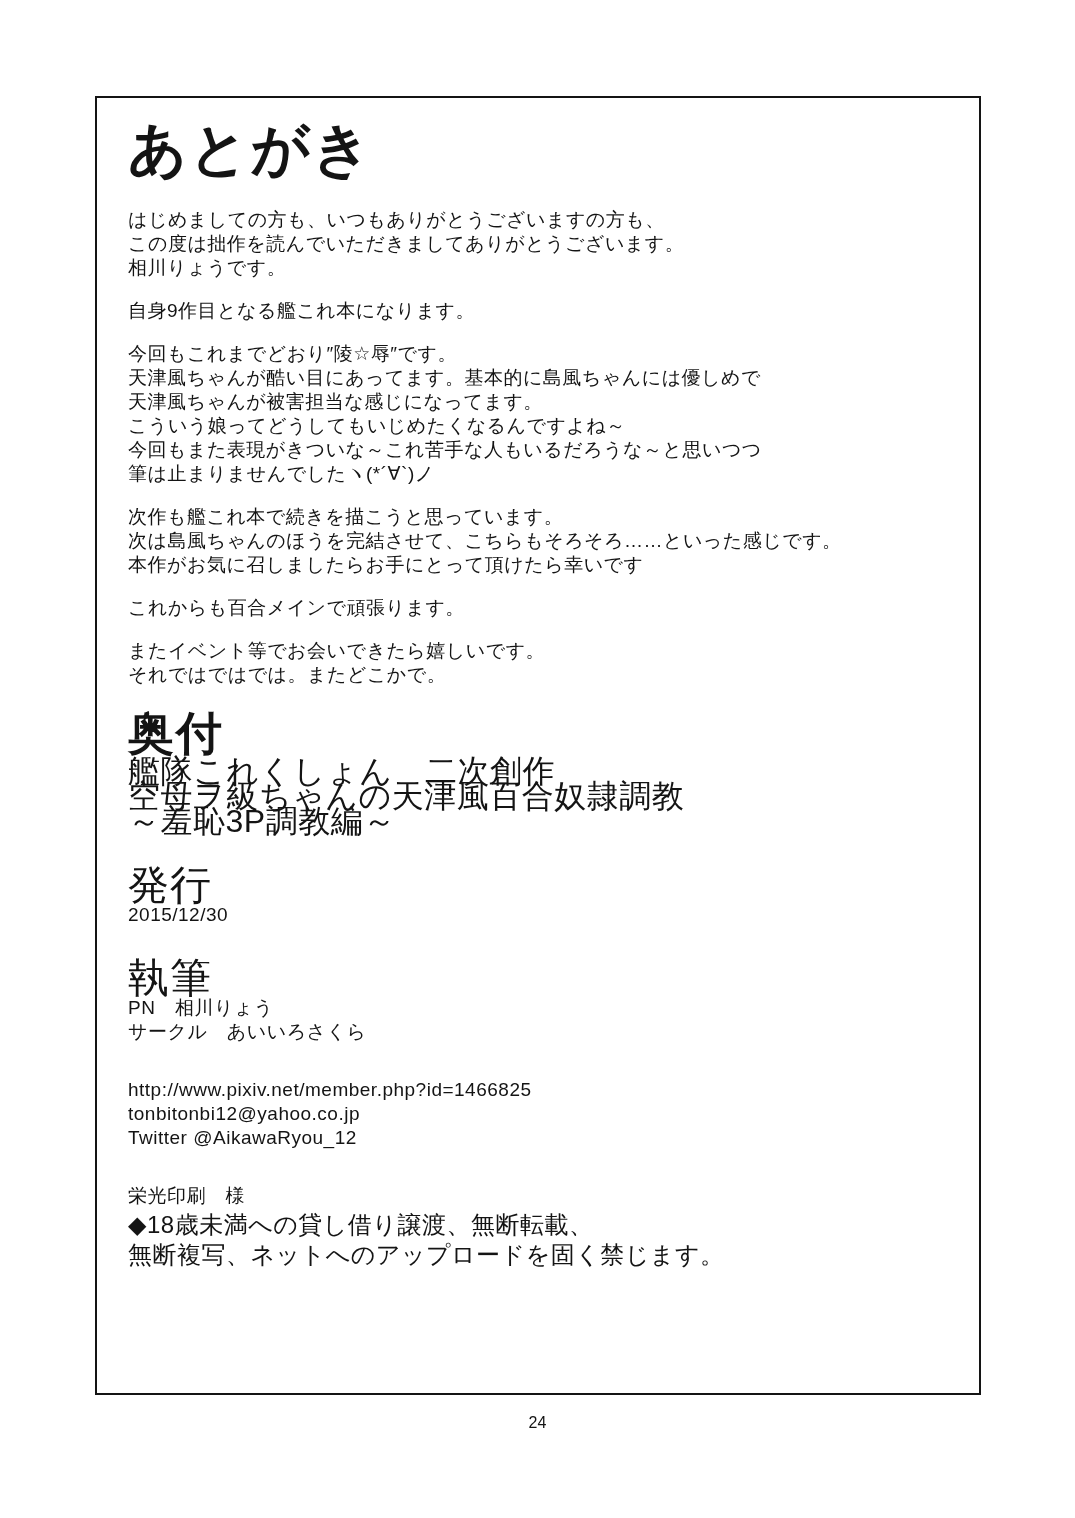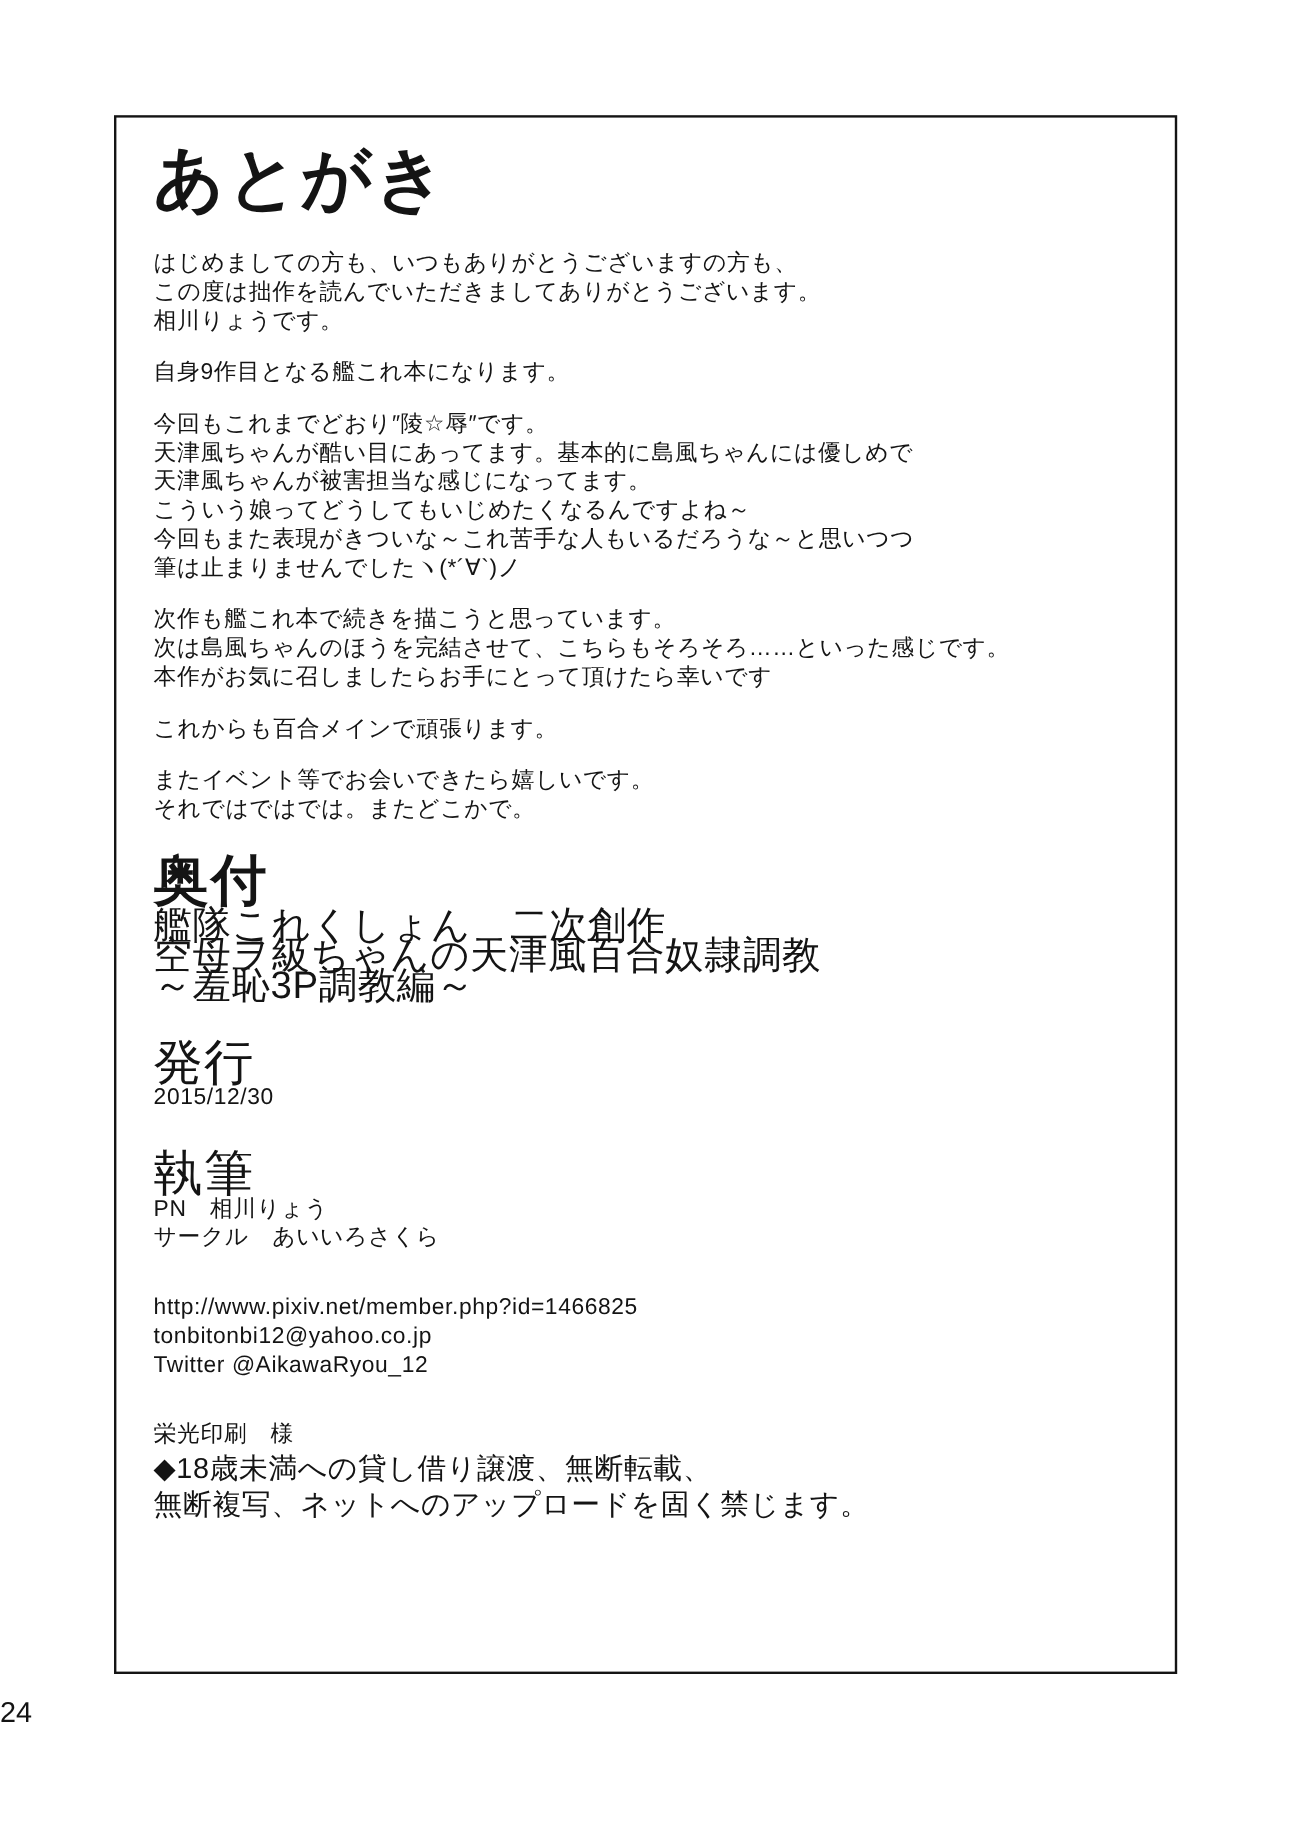--- a/index.html
+++ b/index.html
@@ -59,22 +59,22 @@
   }
 
   .notice { margin-top: 2px; }
   .notice .line { font-size: 24px; line-height: 30px; }
 
   .page-number {
     position: absolute;
     top: 1414px;
     left: 0;
     width: 100%;
-    text-align: left;
-    font-size: 24px;
+    text-align: center;
+    font-size: 16px;
     color: #141414;
   }
 </style>
 </head>
 <body>
 
 <div class="scan">
   <div class="frame">
     <div class="content">
 

